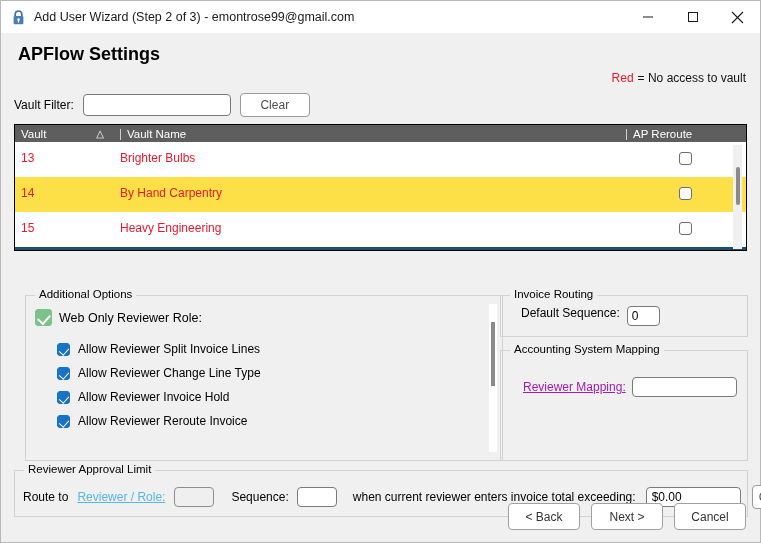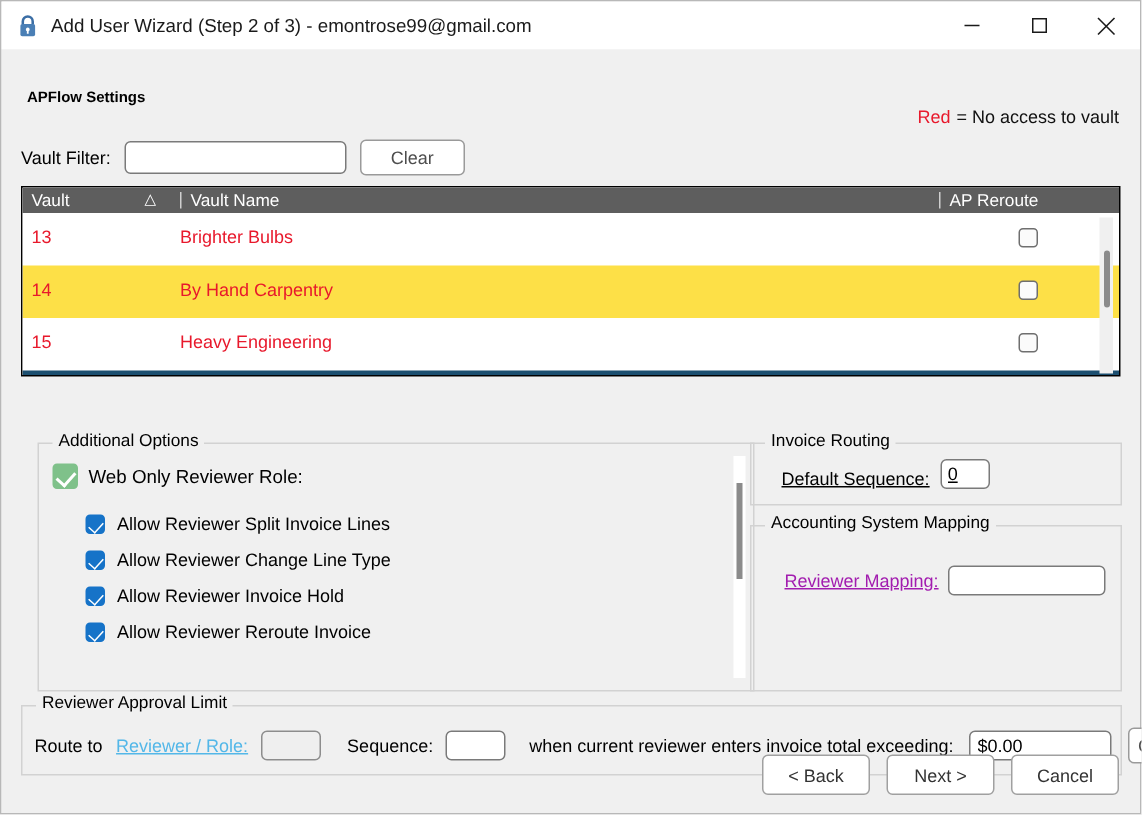--- a/index.html
+++ b/index.html
@@ -69,22 +69,22 @@
   
   .content {
     flex: 1;
     background: #f0f0f0;
     position: relative;
   }
 
   .page-heading {
     position: absolute;
     left: 17px;
-    top: 27px;
-    font-size: 10px;
+    top: 11px;
+    font-size: 18px;
     font-weight: bold;
     color: #000;
   }
 
   .legend {
     position: absolute;
     right: 14px;
     top: 38px;
     font-size: 12px;
     white-space: nowrap;
@@ -344,22 +344,21 @@
     left: 499px;
     top: 262px;
     width: 248px;
     height: 42px;
   }
   .seq-row {
     position: absolute;
     left: 20px;
     top: 10px;
     display: flex;
-    align-items: flex-end;
-    text-decoration: underline;
+    align-items: flex-start;
   }
   .seq-row .label { font-size: 12px; margin-right: 7px; }
   #default-sequence-input {
     width: 33px;
     height: 20px;
     text-align: left;
     padding: 0 4px;
   }
 
   #accounting-mapping-group {

